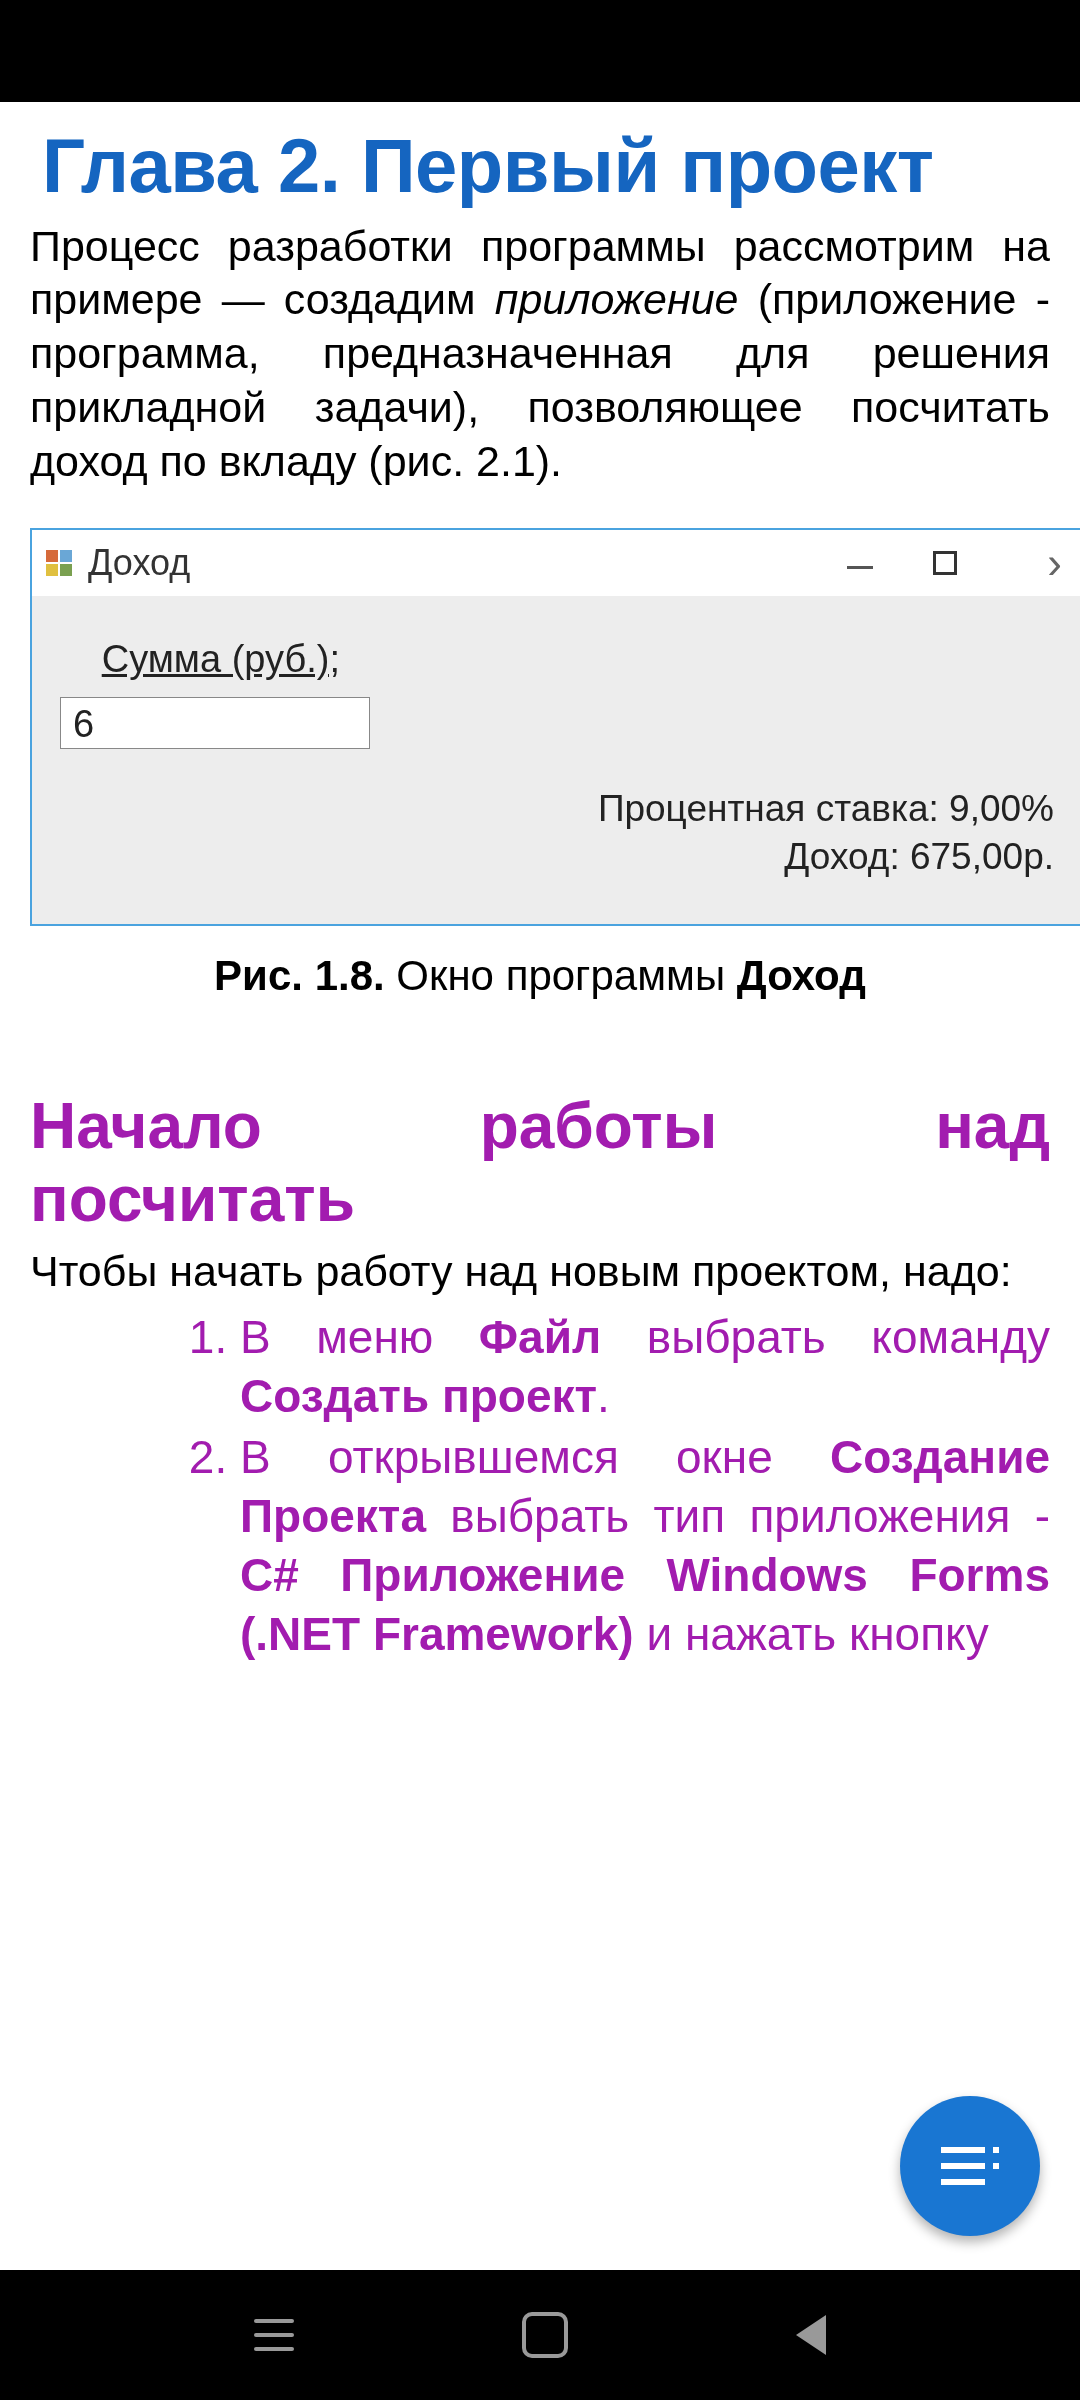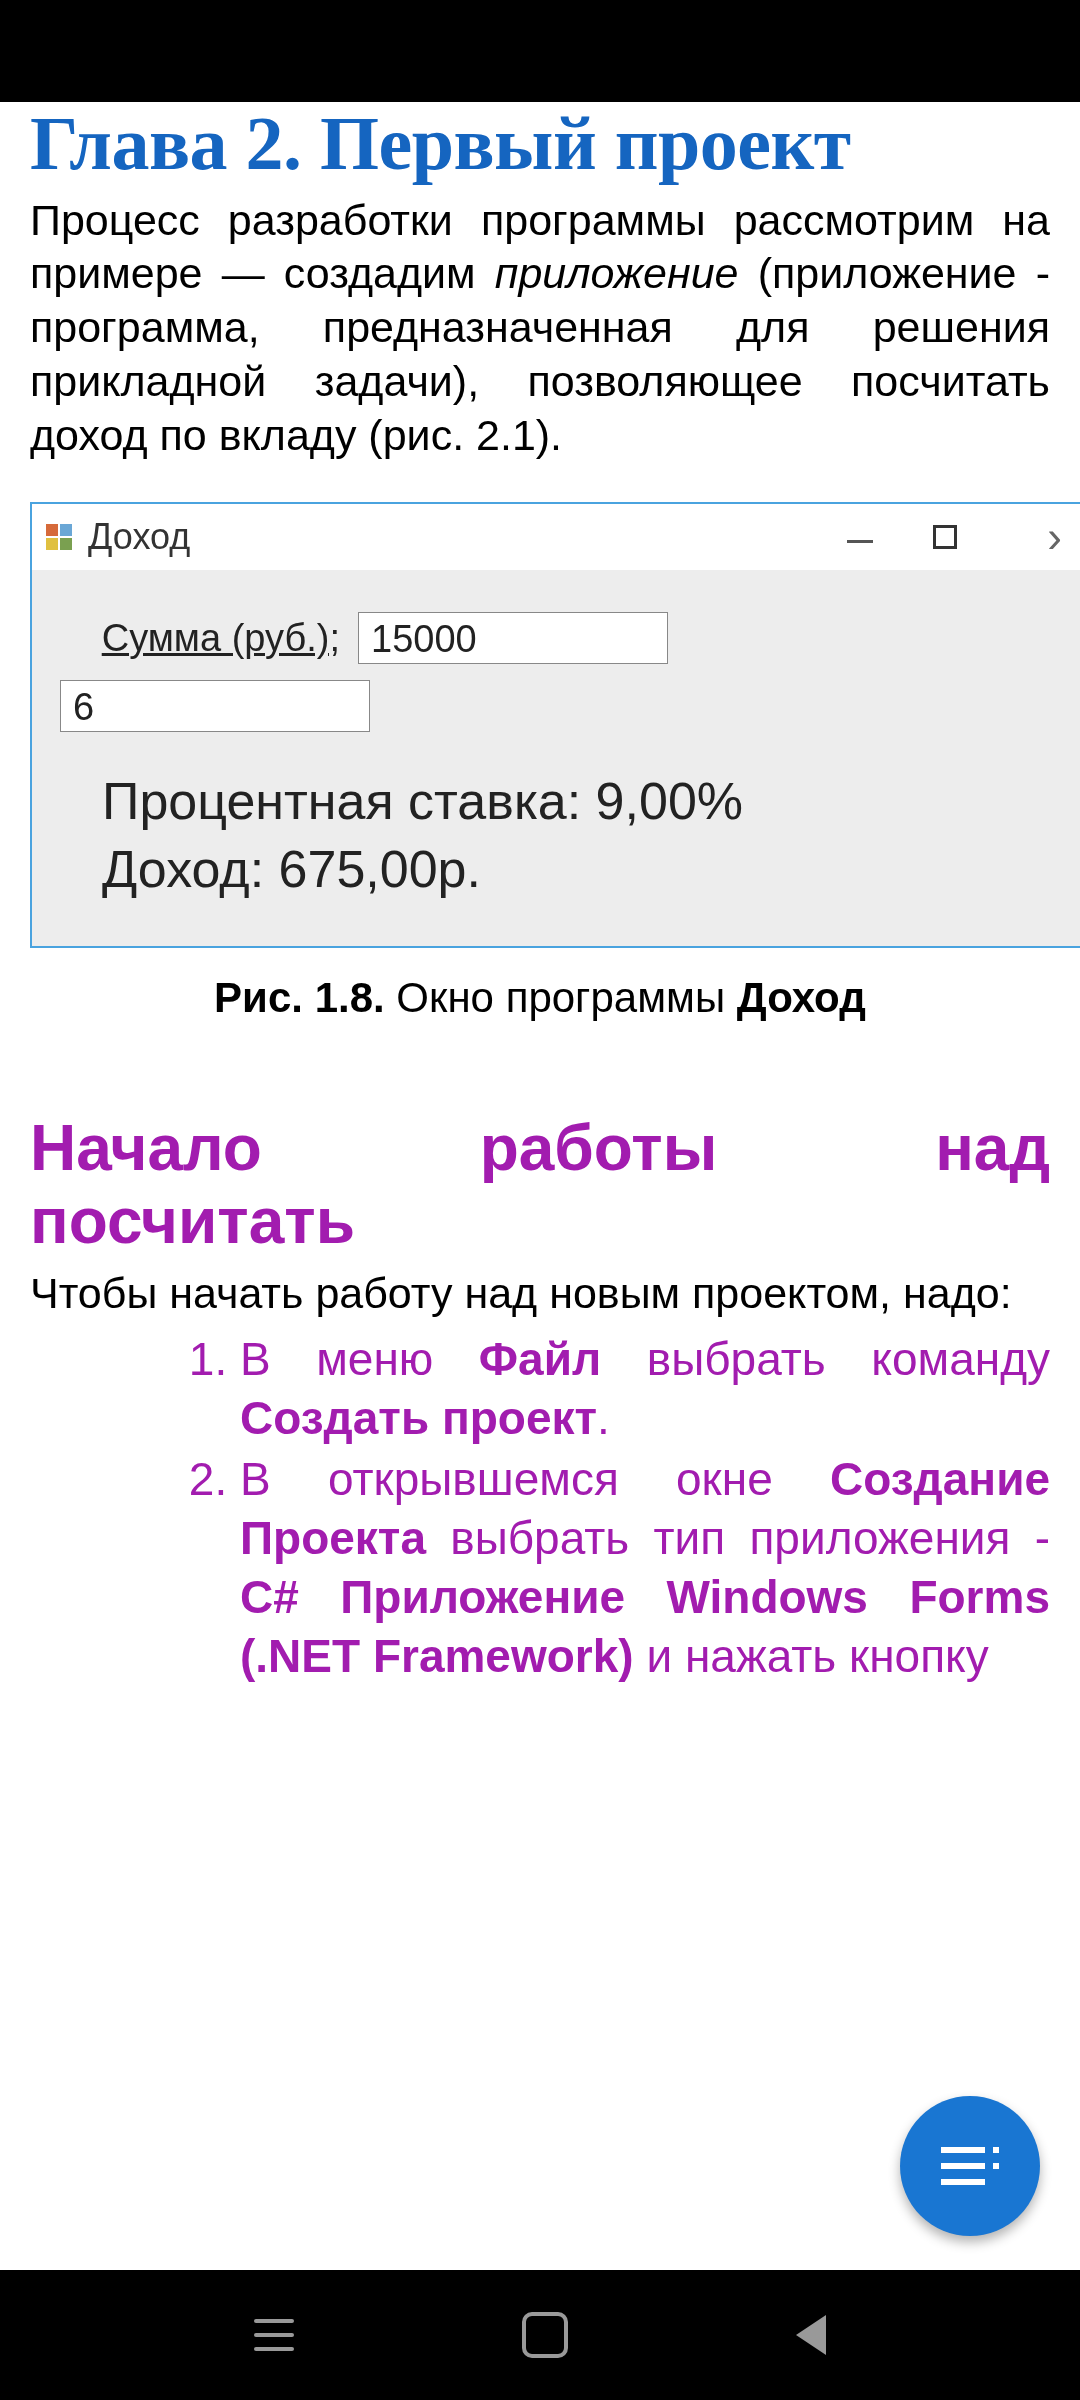--- a/index.html
+++ b/index.html
@@ -21,24 +21,24 @@
     height: 2168px;
     padding: 0 30px;
     box-sizing: border-box;
     position: relative;
     overflow: hidden;
   }
   h1.chapter {
     color: #1565c0;
     font-size: 76px;
     font-weight: 700;
-    margin: 0;
+    margin: 12px;
+    padding-top: 10px;
     line-height: 1.1;
     letter-spacing: -0.5px;
-    font-family: Liberation Serif, serif;
   }
   p.body {
     font-size: 43px;
     color: #000;
     margin: 8px 0 0 0;
     text-align: justify;
     line-height: 1.25;
   }
   em { font-style: italic; }
 
@@ -163,23 +163,24 @@
     background: linear-gradient(#f5f5f5, #dcdcdc);
     border: 3px solid #0a6ecf;
     font-size: 36px;
     color: #222;
     text-align: center;
     line-height: 50px;
   }
   .result-block {
     margin-top: 36px;
     margin-left: 42px;
-    font-size: 52px;
+    font-size: 37px;
     color: #222;
     line-height: 1.3;
+    text-align: right;
   }
 
   .caption {
     text-align: center;
     font-size: 42px;
     margin-top: 26px;
     color: #000;
   }
   .caption b { font-weight: 700; }
 
@@ -301,21 +302,20 @@
       <span>Доход</span>
       <div class="titlebar-controls">
         <div class="tb-min"></div>
         <div class="tb-max"></div>
         <div class="tb-chev">›</div>
       </div>
     </div>
     <div class="winform-body">
       <div class="field-row">
         <div class="field-label">Сумма (руб.);</div>
-        <div class="field-input">15000</div>
       </div>
       <div class="field-row">
         <div class="field-input">6</div>
       </div>
       <div class="result-block">
         <div>Процентная ставка: 9,00%</div>
         <div>Доход: 675,00р.</div>
       </div>
     </div>
   </div>

